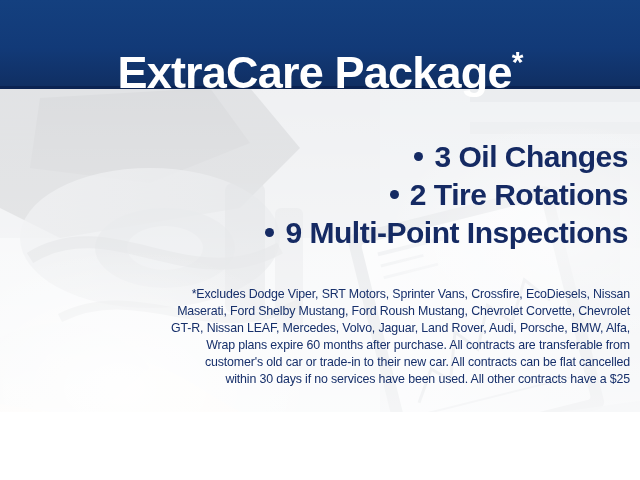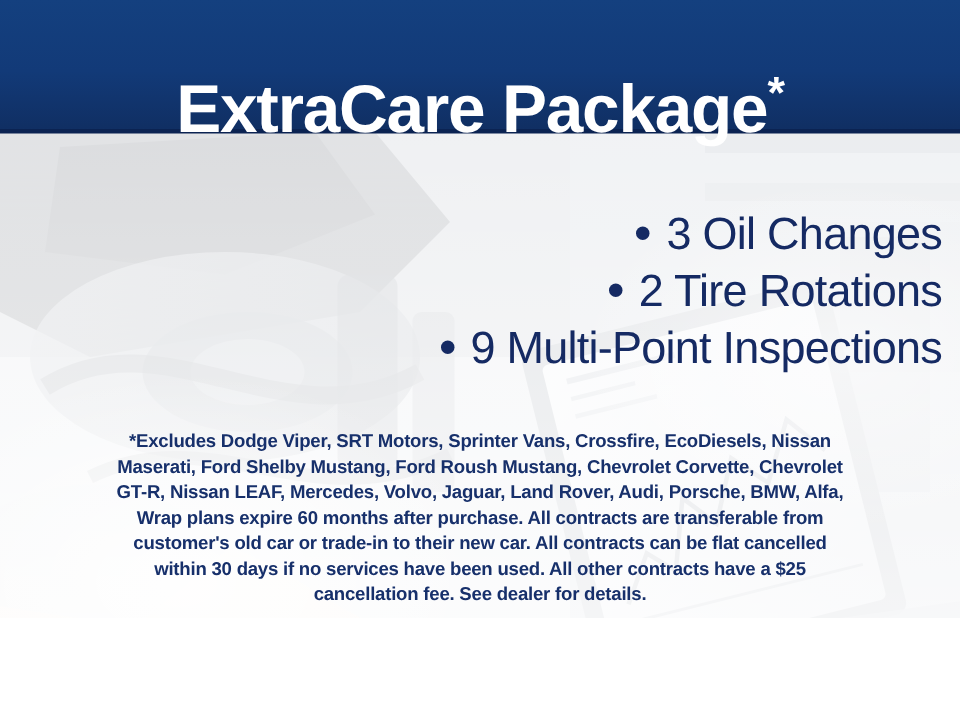--- a/index.html
+++ b/index.html
@@ -114,48 +114,48 @@
     width: 640px;
     padding-right: 12px;
     box-sizing: border-box;
     text-align: right;
     z-index: 8;
   }
   .benefit-row {
     color: #152a63;
     font-family: "Liberation Sans", sans-serif;
     font-size: 30px;
-    font-weight: normal;
+    font-weight: bold;
     letter-spacing: -0.5px;
     line-height: 38px;
     white-space: nowrap;
   }
   .benefit-row .dot {
     display: inline-block;
     width: 9px;
     height: 9px;
     border-radius: 50%;
     background: #152a63;
     vertical-align: middle;
     margin-right: 11px;
     position: relative;
     top: -3px;
   }
 
   
   .disclaimer {
     position: absolute;
-    left: 26px;
+    left: 42px;
     top: 286px;
     width: 588px;
-    text-align: center;
+    text-align: right;
     color: #17306b;
     font-family: "Liberation Sans", sans-serif;
     font-size: 12.4px;
-    font-weight: bold;
+    font-weight: normal;
     letter-spacing: -0.15px;
     line-height: 17px;
     z-index: 8;
   }
   .disclaimer .dline {
     white-space: nowrap;
   }
 </style>
 </head>
 <body>
@@ -242,16 +242,15 @@
     <div class="benefit-row"><span class="dot"></span><span>9 Multi-Point Inspections</span></div>
   </div>
 
   <div class="disclaimer">
     <div class="dline">*Excludes Dodge Viper, SRT Motors, Sprinter Vans, Crossfire, EcoDiesels, Nissan</div>
     <div class="dline">Maserati, Ford Shelby Mustang, Ford Roush Mustang, Chevrolet Corvette, Chevrolet</div>
     <div class="dline">GT-R, Nissan LEAF, Mercedes, Volvo, Jaguar, Land Rover, Audi, Porsche, BMW, Alfa,</div>
     <div class="dline">Wrap plans expire 60 months after purchase. All contracts are transferable from</div>
     <div class="dline">customer's old car or trade-in to their new car. All contracts can be flat cancelled</div>
     <div class="dline">within 30 days if no services have been used. All other contracts have a $25</div>
-    <div class="dline">cancellation fee. See dealer for details.</div>
   </div>
 
 </div>
 
 </body></html>

